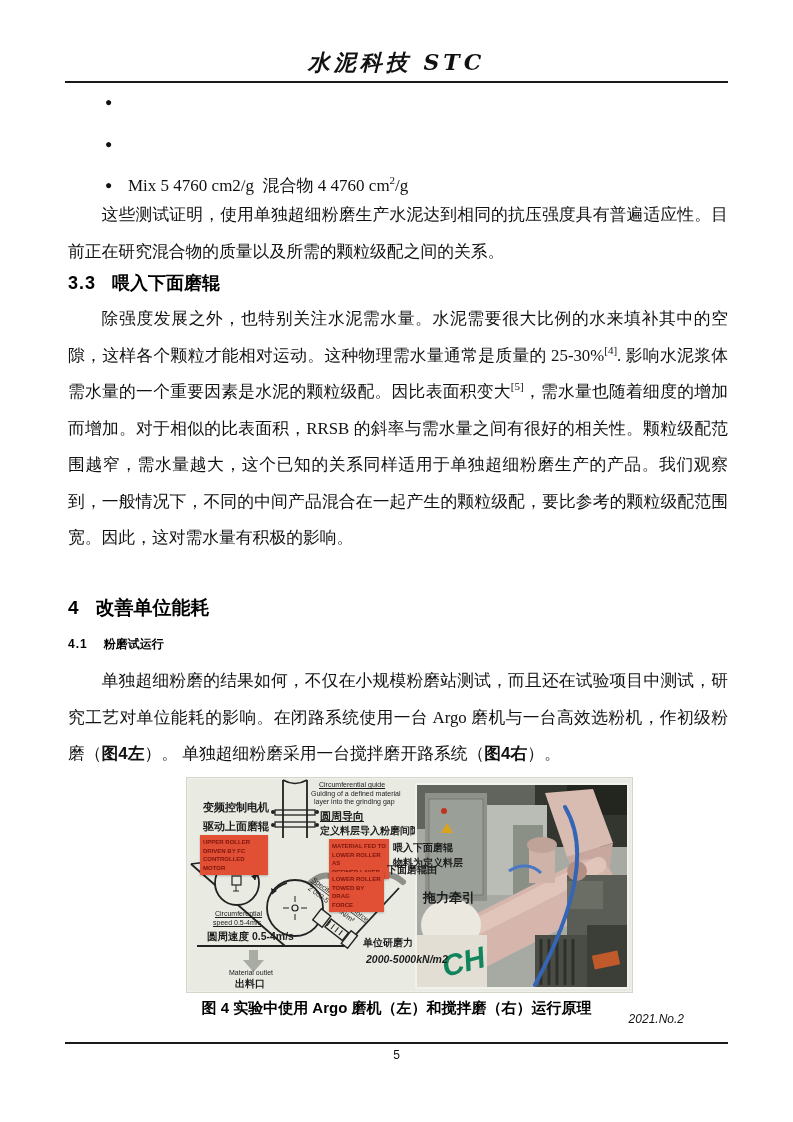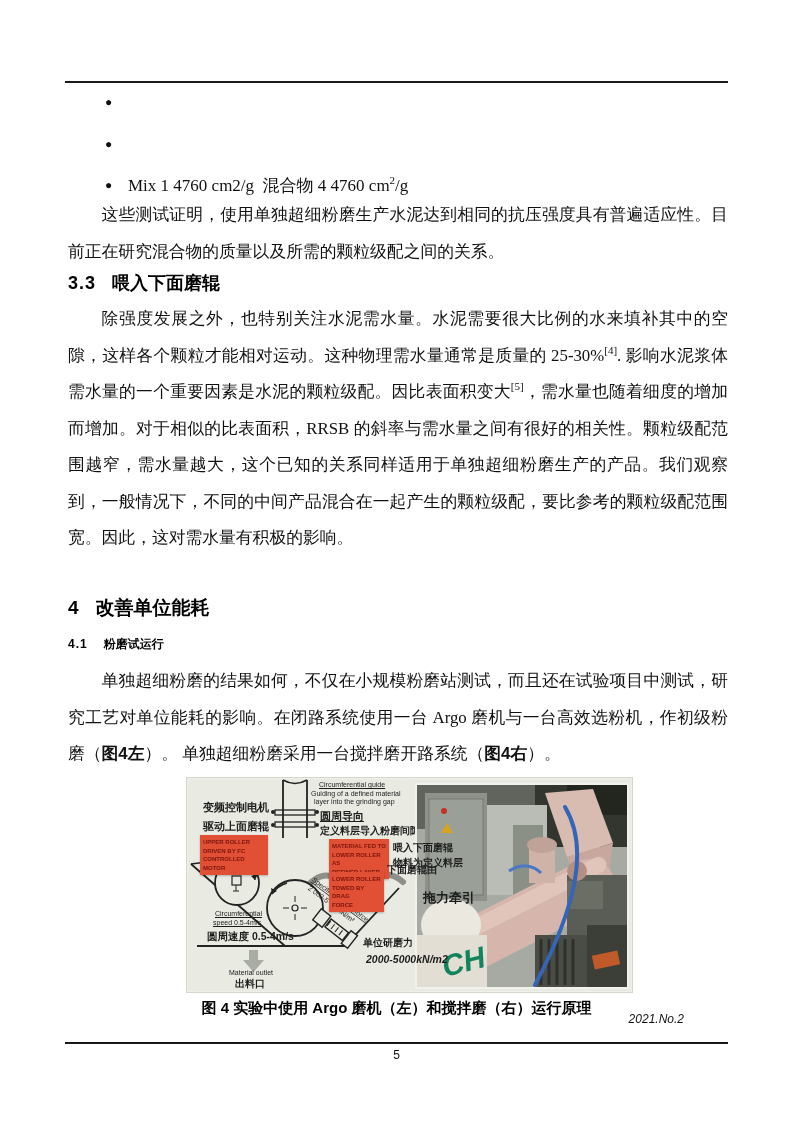--- a/index.html
+++ b/index.html
@@ -80,32 +80,33 @@
   .footer-issue {
     position:absolute; top:1012px; right:109px;
     font-family:"Liberation Sans","DejaVu Sans",sans-serif; font-size:12px;font-style:italic;
   }
 </style>
 </head>
 <body>
 
 <div class="page">
 
+  <div class="journal-title">水泥科技 STC</div>
   <div class="header-rule"></div>
 
   <div class="bullets">
     <div class="bullet-item">
       <span class="bullet-dot">●</span>
     </div>
     <div class="bullet-item">
       <span class="bullet-dot">●</span>
     </div>
     <div class="bullet-item">
       <span class="bullet-dot">●</span>
-      <span class="bullet-text"><span>Mix 1 4760 cm2/g  混合物 4 4760 cm</span><sup class="ss">2</sup><span>/g</span></span>
+      <span class="bullet-text"><span>Mix 5 4760 cm2/g  混合物 4 4760 cm</span><sup class="ss">2</sup><span>/g</span></span>
     </div>
   </div>
 
   <p class="para" style="top:196px;">这些测试证明，使用单独超细粉磨生产水泥达到相同的抗压强度具有普遍适应性。目前正在研究混合物的质量以及所需的颗粒级配之间的关系。</p>
 
   <h3 class="heading" style="top:271px; font-size:18px;"><span class="h-num">3.3</span><span>喂入下面磨辊</span></h3>
 
   <p class="para para-water" style="top:301px;"><span>除强度发展之外，也特别关注水泥需水量。水泥需要很大比例的水来填补其中的空隙，这样各个颗粒才能相对运动。这种物理需水量通常是质量的 25-30%</span><sup class="ss">[4]</sup><span>. 影响水泥浆体需水量的一个重要因素是水泥的颗粒级配。因比表面积变大</span><sup class="ss">[5]</sup><span>，需水量也随着细度的增加而增加。对于相似的比表面积，RRSB 的斜率与需水量之间有很好的相关性。颗粒级配范围越窄，需水量越大，这个已知的关系同样适用于单独超细粉磨生产的产品。我们观察到，一般情况下，不同的中间产品混合在一起产生的颗粒级配，要比参考的颗粒级配范围宽。因此，这对需水量有积极的影响。</span></p>
 
   <h2 class="heading" style="top:595px; font-size:19px;"><span class="h-num">4</span><span>改善单位能耗</span></h2>

